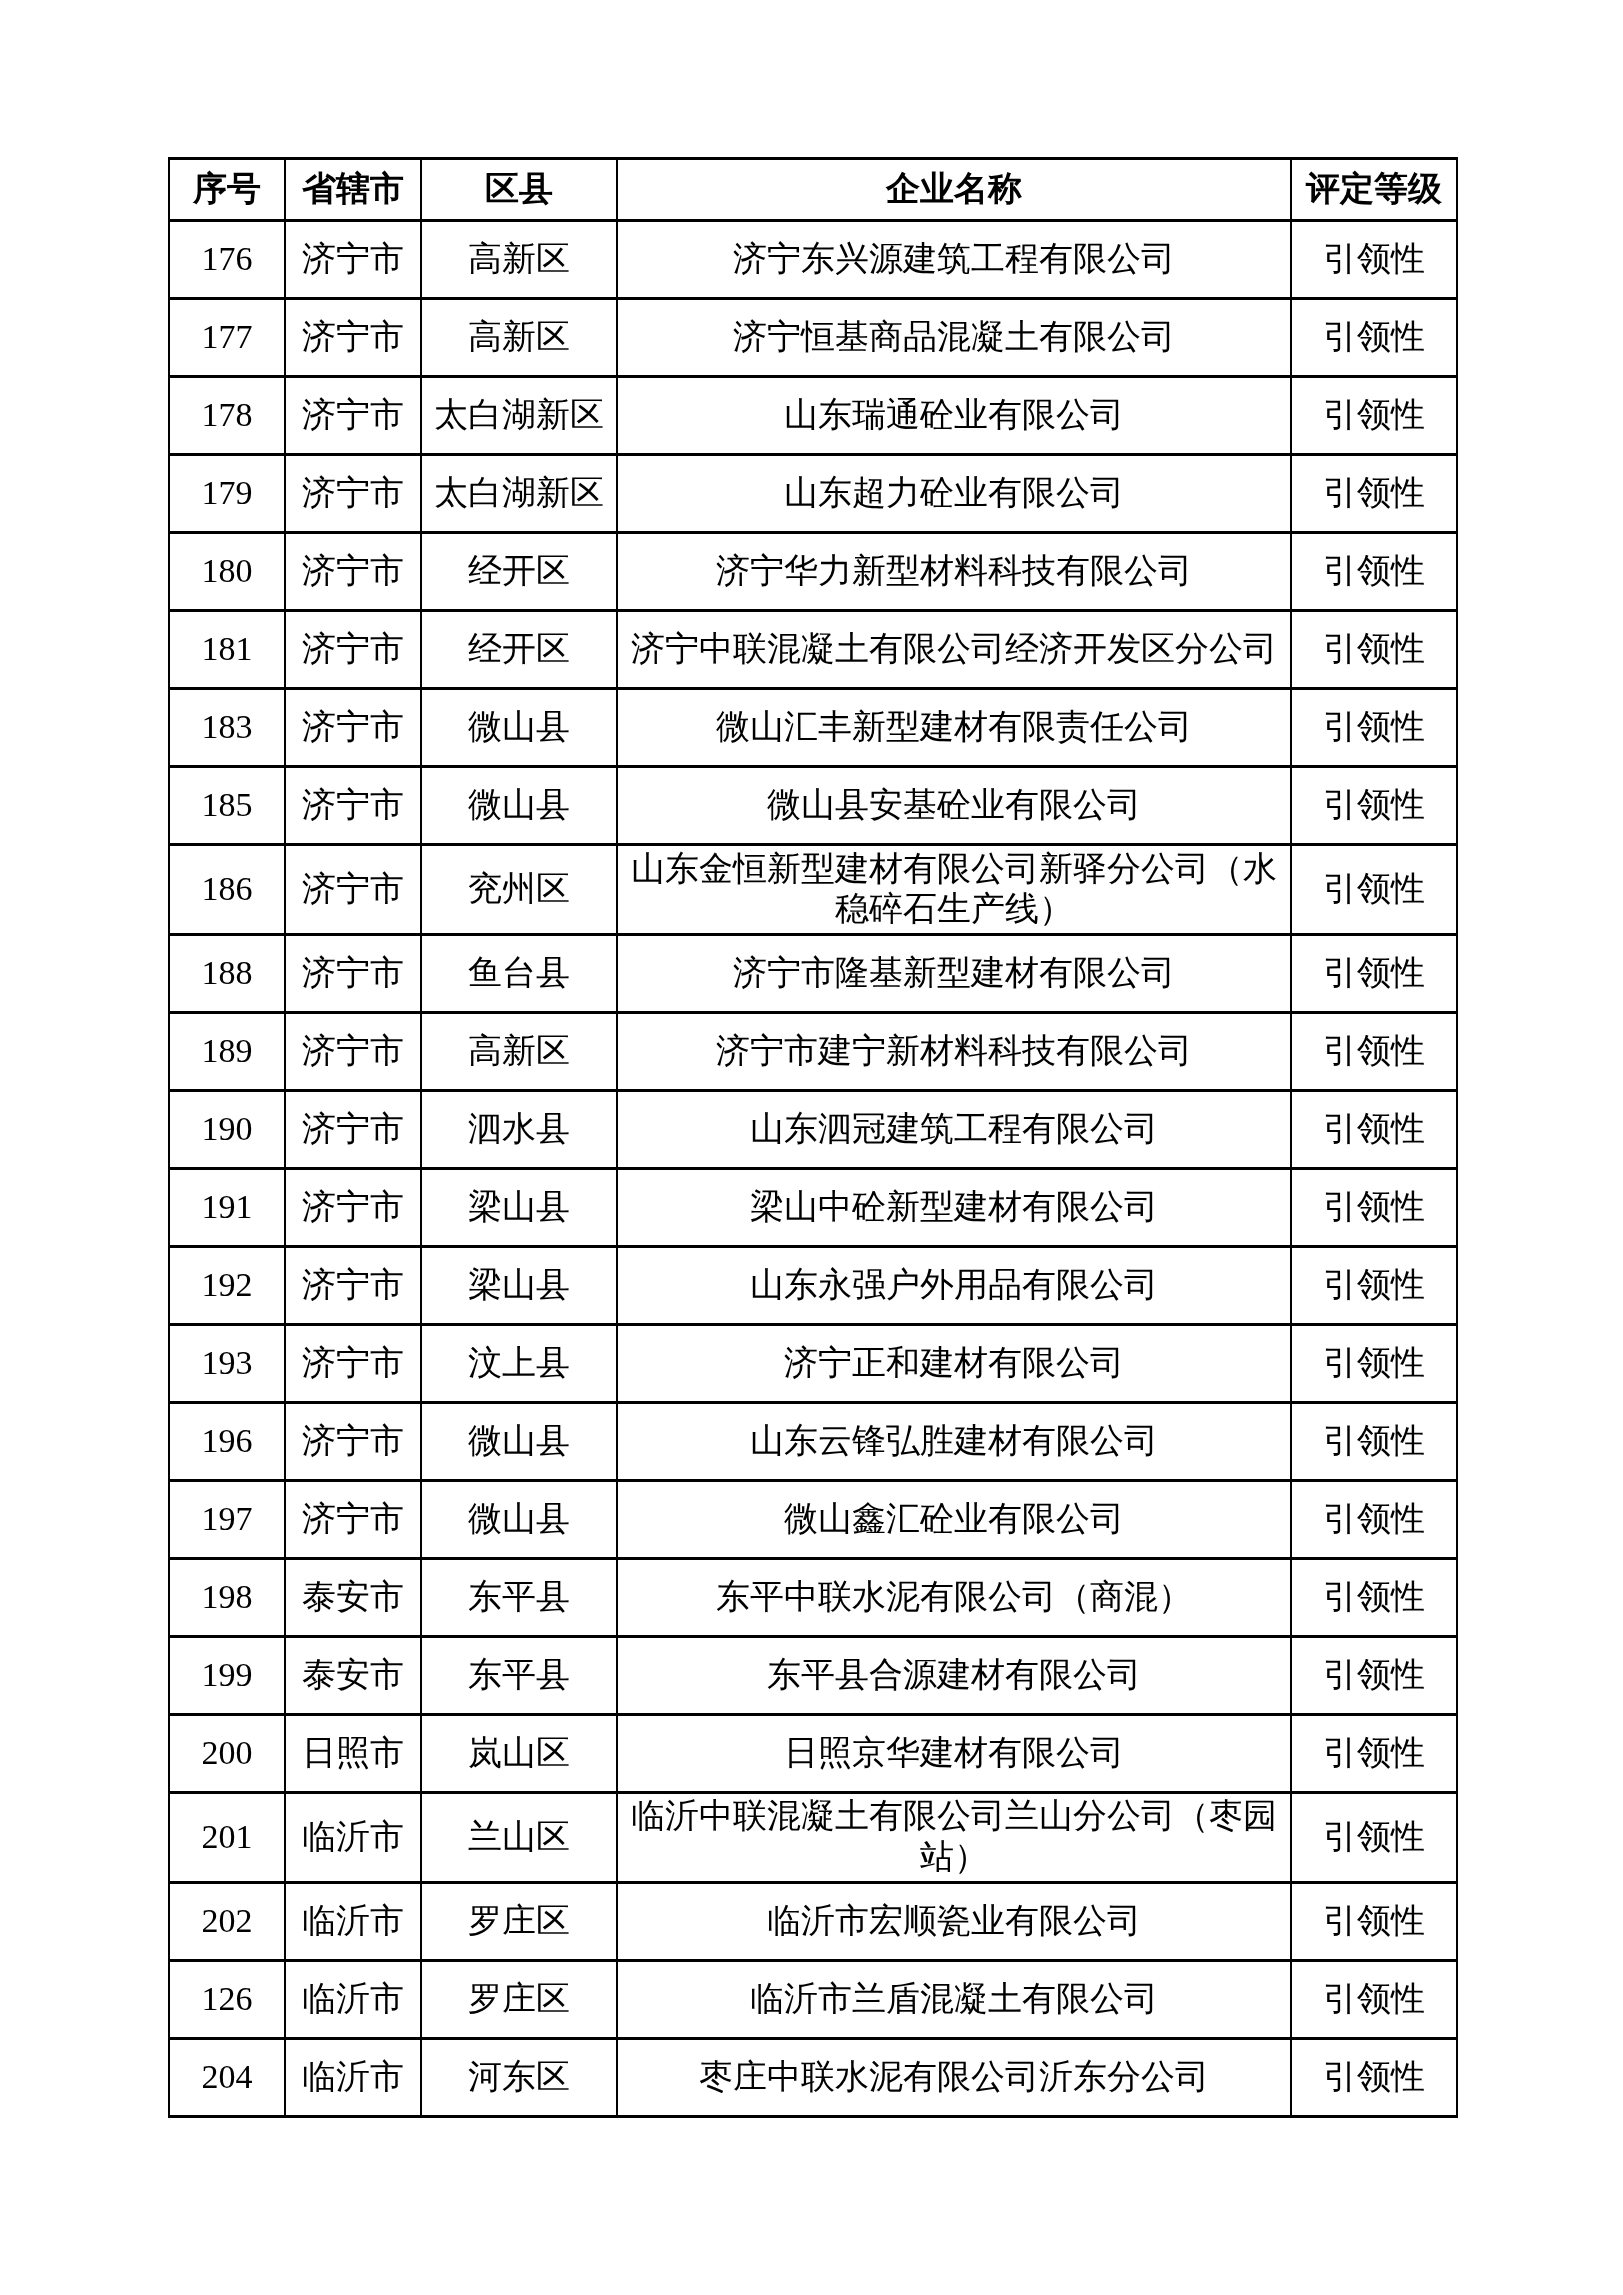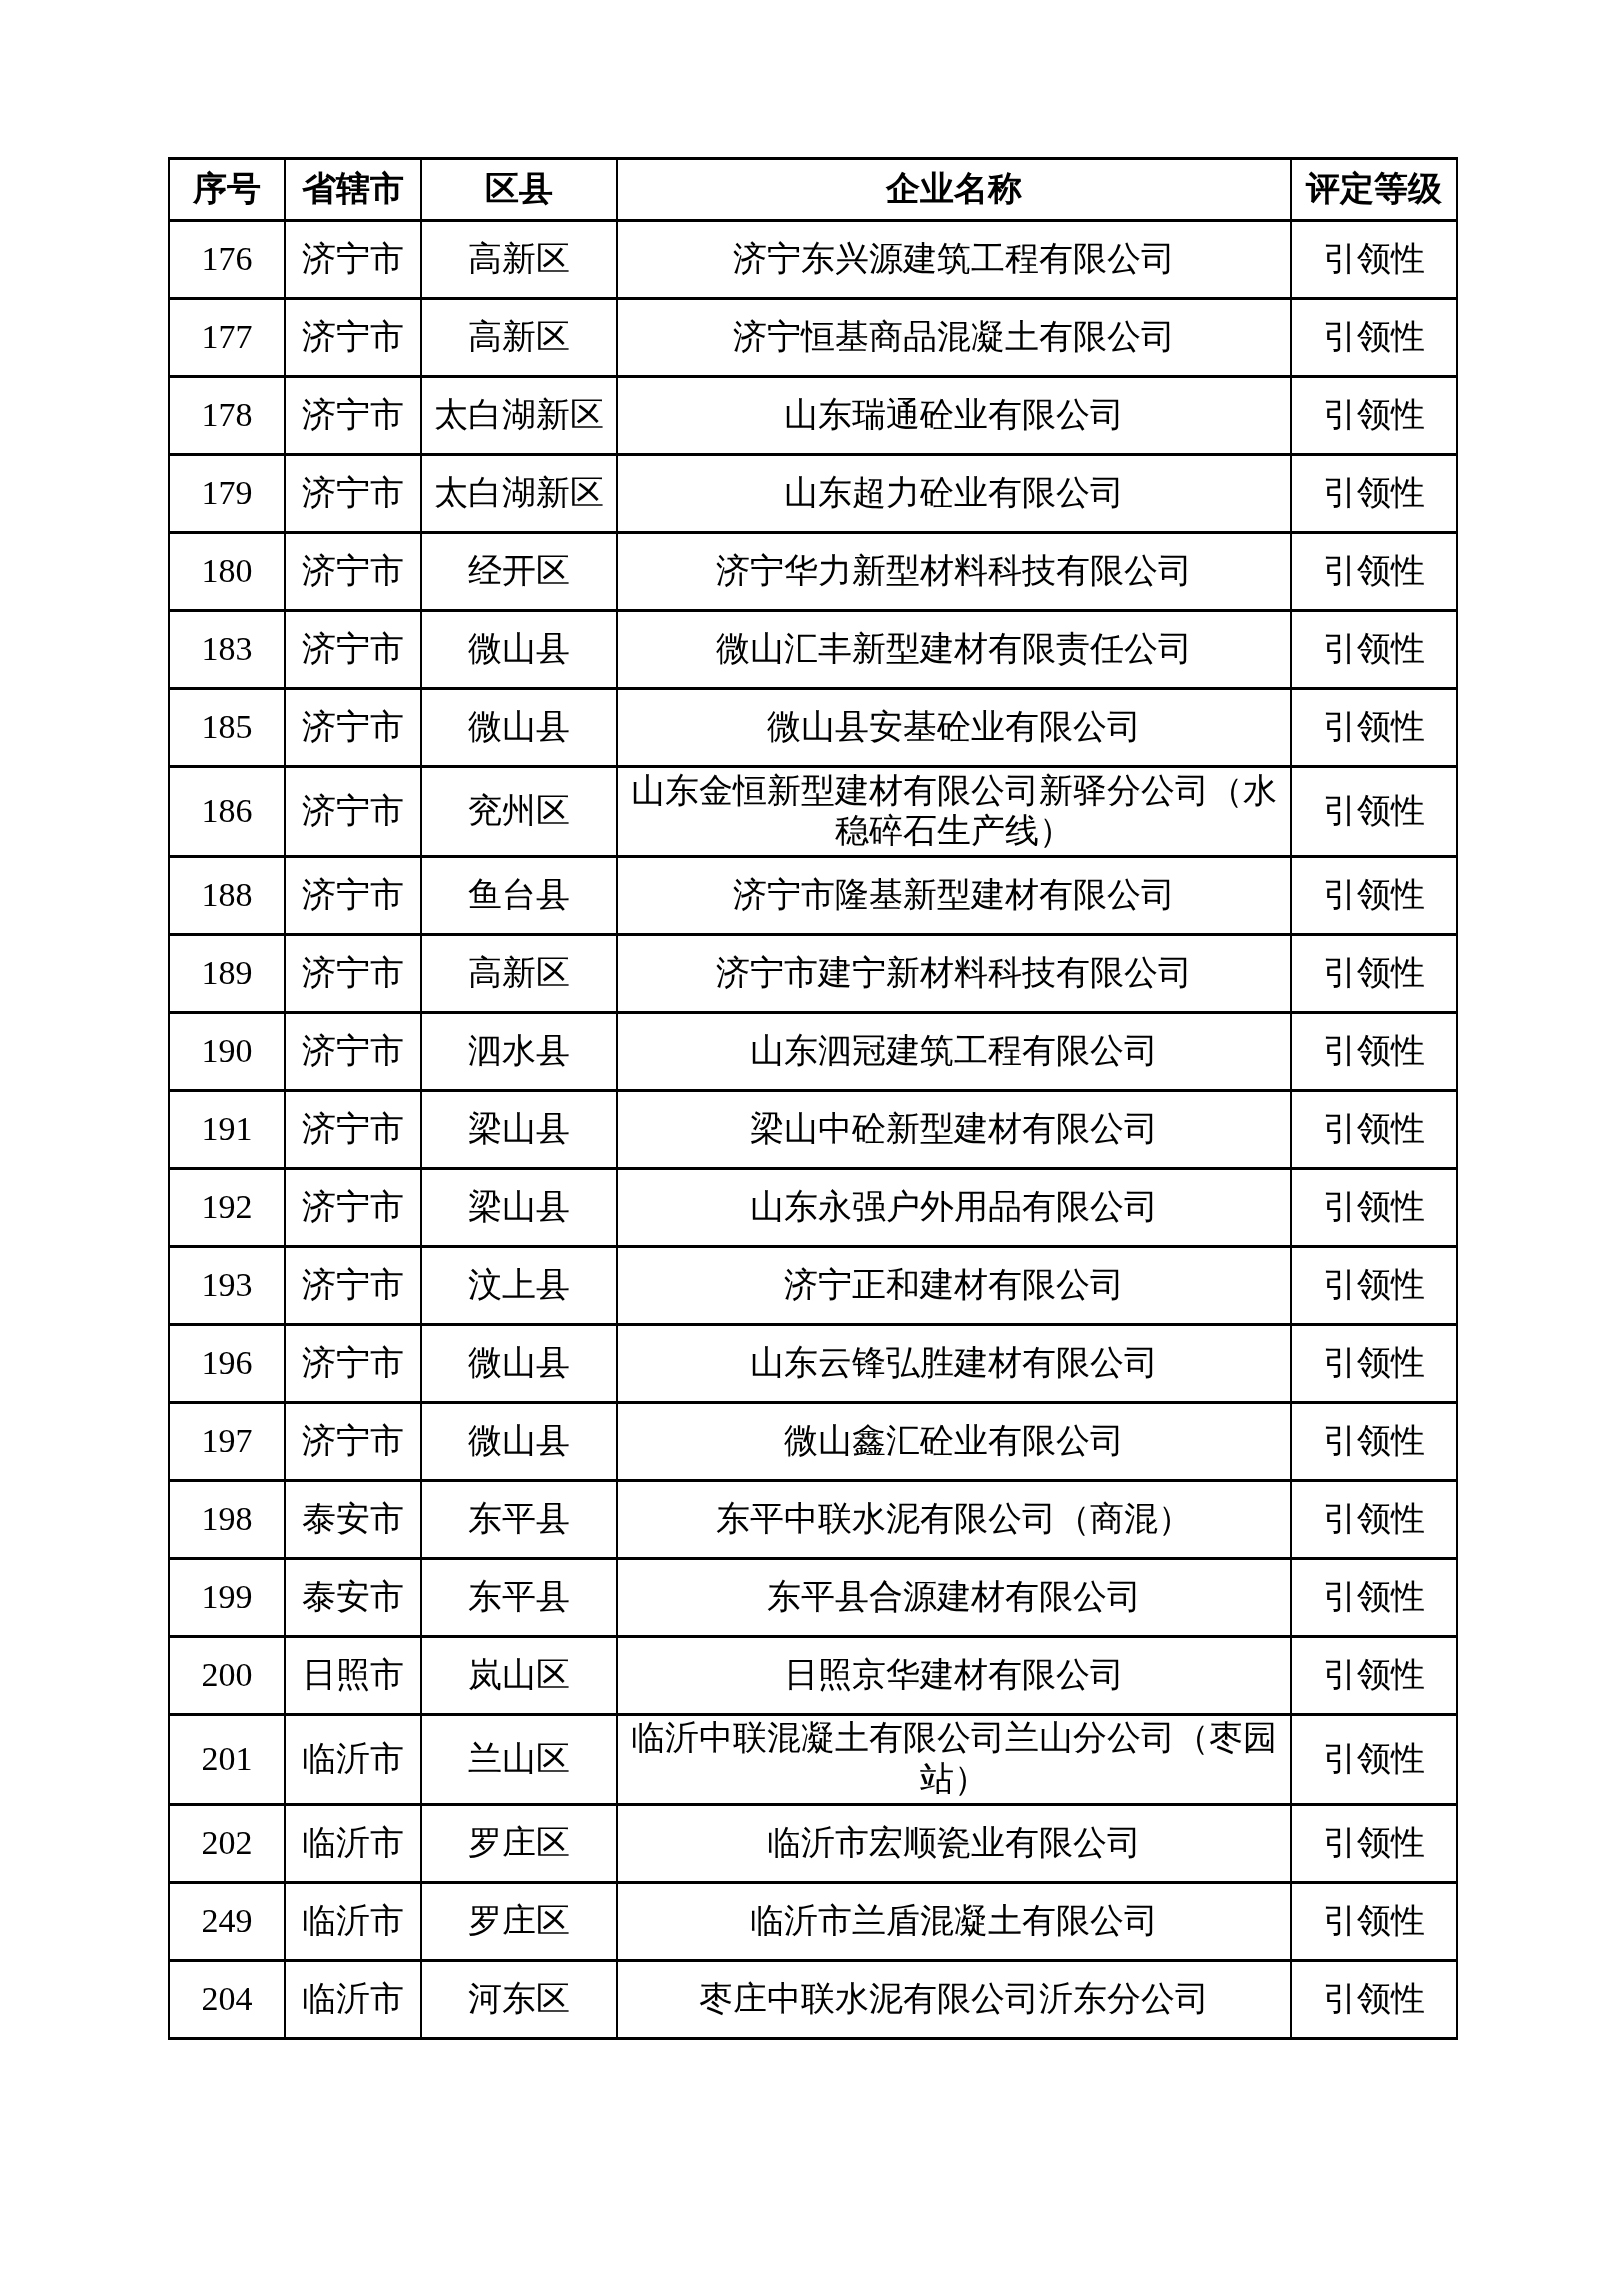--- a/index.html
+++ b/index.html
@@ -98,20 +98,27 @@
           <td>引领性</td>
         </tr>
         <tr>
           <td>180</td>
           <td>济宁市</td>
           <td>经开区</td>
           <td>济宁华力新型材料科技有限公司</td>
           <td>引领性</td>
         </tr>
         <tr>
+          <td>181</td>
+          <td>济宁市</td>
+          <td>经开区</td>
+          <td>济宁中联混凝土有限公司经济开发区分公司</td>
+          <td>引领性</td>
+        </tr>
+        <tr>
           <td>183</td>
           <td>济宁市</td>
           <td>微山县</td>
           <td>微山汇丰新型建材有限责任公司</td>
           <td>引领性</td>
         </tr>
         <tr>
           <td>185</td>
           <td>济宁市</td>
           <td>微山县</td>
@@ -210,21 +217,21 @@
           <td>引领性</td>
         </tr>
         <tr>
           <td>202</td>
           <td>临沂市</td>
           <td>罗庄区</td>
           <td>临沂市宏顺瓷业有限公司</td>
           <td>引领性</td>
         </tr>
         <tr>
-          <td>249</td>
+          <td>126</td>
           <td>临沂市</td>
           <td>罗庄区</td>
           <td>临沂市兰盾混凝土有限公司</td>
           <td>引领性</td>
         </tr>
         <tr>
           <td>204</td>
           <td>临沂市</td>
           <td>河东区</td>
           <td>枣庄中联水泥有限公司沂东分公司</td>

